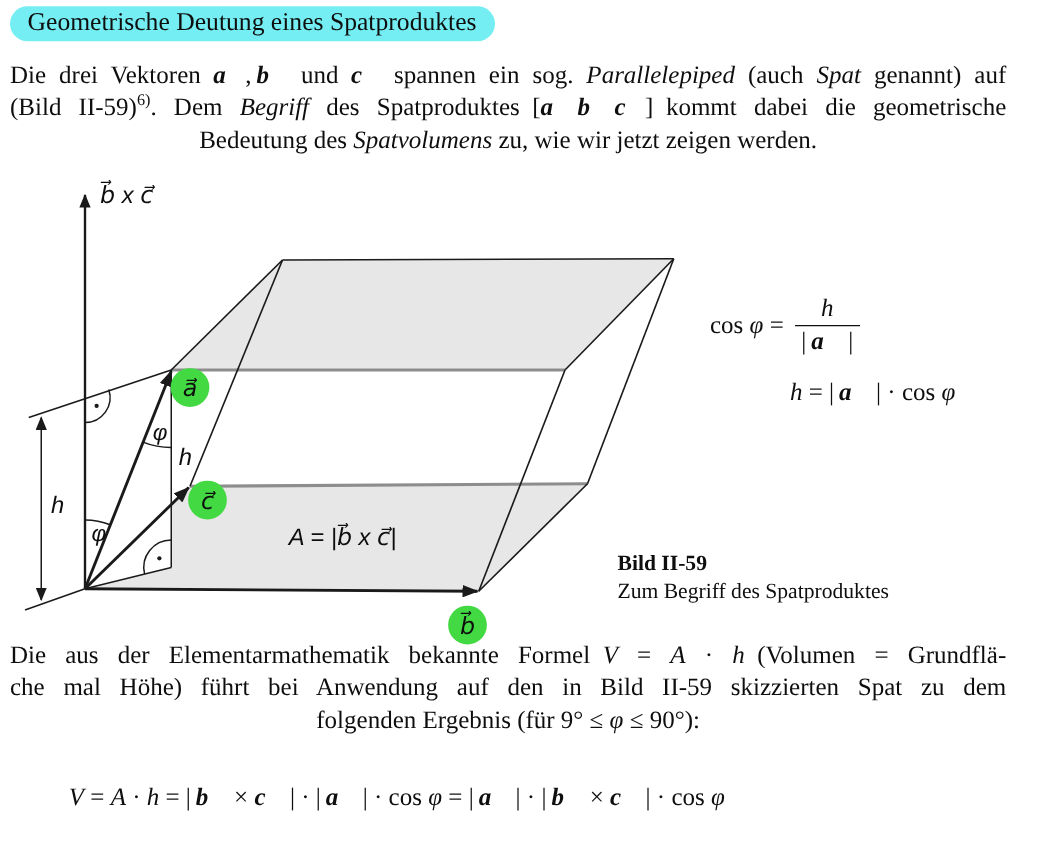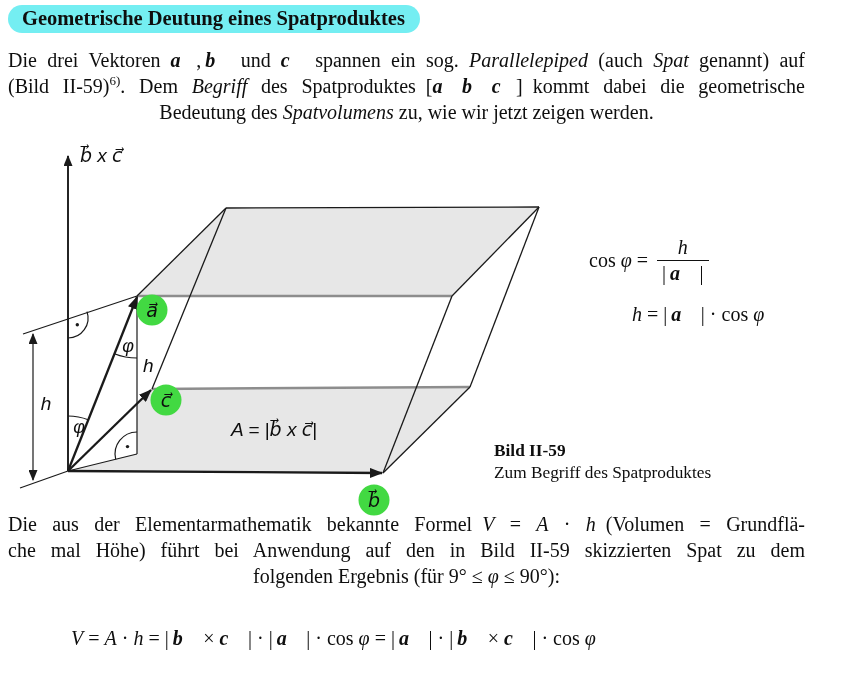--- a/index.html
+++ b/index.html
@@ -8,21 +8,21 @@
   body {
     width:850px; height:681px; position:relative; overflow:hidden;
     background:#ffffff; color:var(--ink);
     font-family:"Liberation Serif", serif;
   }
   .title-pill {
     position:absolute; left:8px; top:5px; height:28px;
     background:var(--highlight); border-radius:14px;
     display:flex; align-items:center; padding:0 15px 2px 14px;
   }
-  .title-text { font-weight:bold; font-size:20.5px; white-space:nowrap; }
+  .title-text { font-weight:normal; font-size:20.5px; white-space:nowrap; }
   .para { position:absolute; left:8px; width:797px; font-size:20px; line-height:26px; }
   .p1 { top:47px; }
   .p2 { top:511px; }
   .jline { text-align:justify; text-align-last:justify; }
   .lline { text-align:center; }
   .it  { font-style:italic; }
   .vec { font-style:italic; font-weight:bold; }
   sup { font-size:13px; line-height:0; vertical-align:super; }
   .figure-layer { position:absolute; left:0; top:0; width:850px; height:681px; }
   .figtext { font-family:"Liberation Sans","DejaVu Sans",sans-serif; font-style:italic; fill:var(--ink); }
@@ -32,28 +32,28 @@
   .edge-grey { stroke:var(--edgegrey); stroke-width:2.5; fill:none; }
   .constr { stroke:#1a1a1a; stroke-width:1.2; fill:none; }
   .vecline { stroke:#1a1a1a; stroke-width:2.3; fill:none; }
   .axisline { stroke:#1a1a1a; stroke-width:1.9; fill:none; }
   .greendot { fill:var(--green); }
   .angledot { fill:#1a1a1a; }
   .formula {
     position:absolute; font-size:20px; display:flex; align-items:center;
     white-space:pre; font-family:"Liberation Serif", serif;
   }
-  .f1 { left:589px; top:237px; }
+  .f1 { left:568px; top:237px; }
   .f2 { left:632px; top:303px; }
   .frac { display:inline-flex; flex-direction:column; align-items:center; margin-left:9px; line-height:1.05; }
   .frac .num { padding:0 5px 2px; }
   .frac .den { border-top:1.6px solid #111; padding:2px 5px 0; }
   .caption { position:absolute; left:494px; top:440px; font-size:17.3px; line-height:22px; white-space:nowrap; }
   .caption-title { font-weight:bold; }
-  .main-formula { position:absolute; left:71px; top:627px; font-size:20px; white-space:pre; }
+  .main-formula { position:absolute; left:55px; top:627px; font-size:20px; white-space:pre; }
 </style>
 </head>
 <body>
 
 <div class="title-pill">
   <span class="title-text">Geometrische Deutung eines Spatproduktes</span>
 </div>
 
 <div class="para p1">
   <div class="jline"><span>Die drei Vektoren </span><span class="vec">a⃗</span><span>, </span><span class="vec">b⃗</span><span> und </span><span class="vec">c⃗</span><span> spannen ein sog. </span><span class="it">Parallelepiped</span><span> (auch </span><span class="it">Spat</span><span> genannt) auf</span></div>

